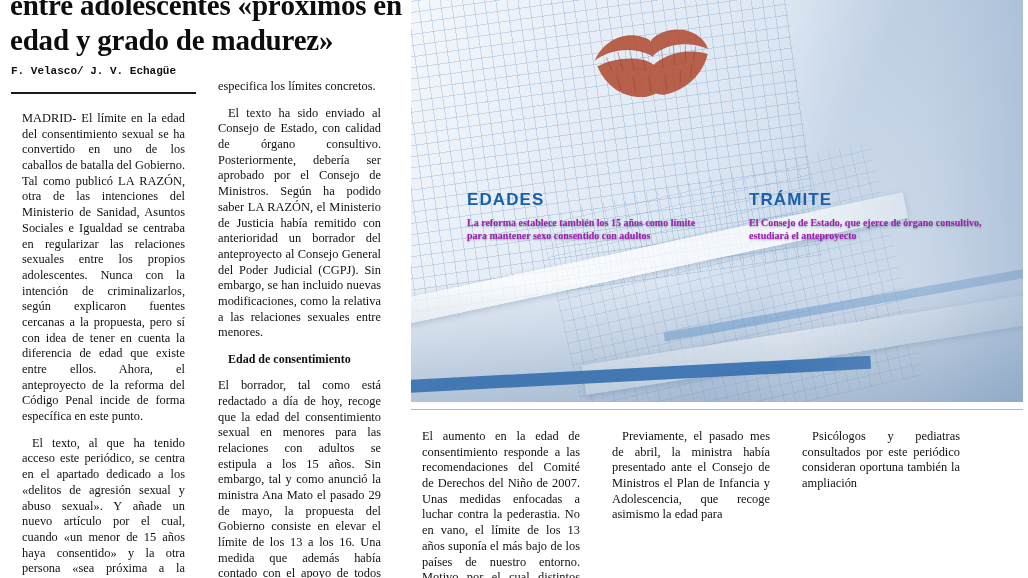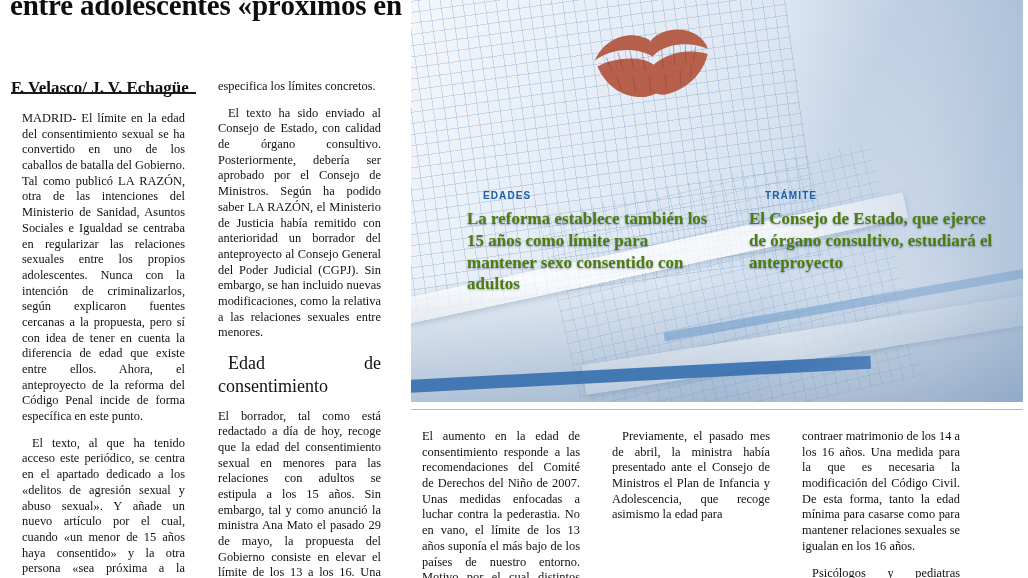--- a/index.html
+++ b/index.html
@@ -32,25 +32,25 @@
     font-size: 29px;
     line-height: 1.22;
     color: #0d0d0d;
     letter-spacing: -0.2px;
   }
   .headline .ln { display: block; white-space: nowrap; }
 
   .byline {
     position: absolute;
     left: 11px;
-    top: 78px;
+    top: 65px;
     width: 185px;
-    font-family: Liberation Serif, serif;
-    font-weight: bold;
-    font-size: 17px;
+    font-family: Liberation Mono, monospace;
+    font-weight: bold;
+    font-size: 11px;
     color: #111111;
   }
   .byline-rule {
     position: absolute;
     left: 11px;
     top: 92px;
     width: 185px;
     height: 2px;
     background: #1a1a1a;
   }
@@ -64,22 +64,22 @@
     text-align: justify;
     color: #101010;
     -webkit-hyphens: auto;
     hyphens: auto;
   }
   .col p { margin: 11px; text-indent: 10px; }
   .col p.first { text-indent: 0; }
   .col .lead { font-weight: normal; }
   .subhead {
     font-family: "Liberation Serif", serif;
-    font-weight: normal;
-    font-size: 18px;
+    font-weight: bold;
+    font-size: 12px;
     margin: 6px 0 1px 0;
     text-indent: 0;
   }
 
   #col1 { left: 11px; top: 100px; width: 185px; }
   #col2 { left: 207px; top: 68px; width: 185px; }
 
   
   #col3 { left: 411px; top: 418px; width: 180px; }
   #col4 { left: 601px; top: 418px; width: 180px; }
@@ -169,49 +169,49 @@
     left: 467px;
     top: 190px;
     width: 548px;
     display: flex;
     gap: 32px;
   }
   .pq { width: 250px; }
   .pq .kicker {
     font-family: "Liberation Sans", sans-serif;
     font-weight: bold;
-    font-size: 10px;
+    font-size: 17px;
     letter-spacing: 1.1px;
     color: #1a5fa8;
     margin-bottom: 7px;
-    padding-left: 16px;
   }
   .pq .qtext {
     font-family: "Liberation Serif", serif;
     font-weight: bold;
-    font-size: 17px;
+    font-size: 10px;
     line-height: 1.28;
-    color: #4d7c0f;
+    color: #a21caf;
     text-shadow: 0 1px 2px rgba(40,60,85,0.45);
   }
 
   
   .hr-bottom {
     position: absolute;
     left: 411px; top: 409px; width: 612px; height: 1px;
     background: #b9b9b9;
   }
 </style>
 </head>
 <body>
 
 <div class="page">
 
   <div class="headline">
     <span class="ln">entre adolescentes «próximos en</span>
+    <span class="ln">edad y grado de madurez»</span>
   </div>
 
   <div class="byline">F. Velasco/ J. V. Echagüe</div>
   <div class="byline-rule"></div>
 
   <div class="col" id="col1">
     <p class="first lead">MADRID- El límite en la edad del consentimiento sexual se ha convertido en uno de los caballos de batalla del Gobierno. Tal como publicó LA RAZÓN, otra de las intenciones del Ministerio de Sanidad, Asuntos Sociales e Igualdad se centraba en regularizar las relaciones sexuales entre los propios adolescentes. Nunca con la intención de criminalizarlos, según explicaron fuentes cercanas a la propuesta, pero sí con idea de tener en cuenta la diferencia de edad que existe entre ellos. Ahora, el anteproyecto de la reforma del Código Penal incide de forma específica en este punto.</p>
     <p>El texto, al que ha tenido acceso este periódico, se centra en el apartado dedicado a los «delitos de agresión sexual y abuso sexual». Y añade un nuevo artículo por el cual, cuando «un menor de 15 años haya consentido» y la otra persona «sea próxima a la víctima por edad y grado de madurez», se excluye la responsabilidad penal. De esta forma, no serían castigadas las relaciones entre un adolescente que tenga menos de 15 años y otro de edad similar, si bien el anteproyecto no</p>
   </div>
 
@@ -271,17 +271,16 @@
 
   <div class="hr-bottom"></div>
 
   <div class="col" id="col3">
     <p class="first">El aumento en la edad de consentimiento responde a las recomendaciones del Comité de Derechos del Niño de 2007. Unas medidas enfocadas a luchar contra la pederastia. No en vano, el límite de los 13 años suponía el más bajo de los países de nuestro entorno. Motivo por el cual distintos grupos parlamentarios habían solicitado una modificación</p>
   </div>
   <div class="col" id="col4">
     <p>Previamente, el pasado mes de abril, la ministra había presentado ante el Consejo de Ministros el Plan de Infancia y Adolescencia, que recoge asimismo la edad para</p>
   </div>
   <div class="col" id="col5">
-    <p class="first">contraer matrimonio de los 14 a los 16 años. Una medida para la que es necesaria la modificación del Código Civil. De esta forma, tanto la edad mínima para casarse como para mantener relaciones sexuales se igualan en los 16 años.</p>
     <p>Psicólogos y pediatras consultados por este periódico consideran oportuna también la ampliación</p>
   </div>
 
 </div>
 
 </body></html>

